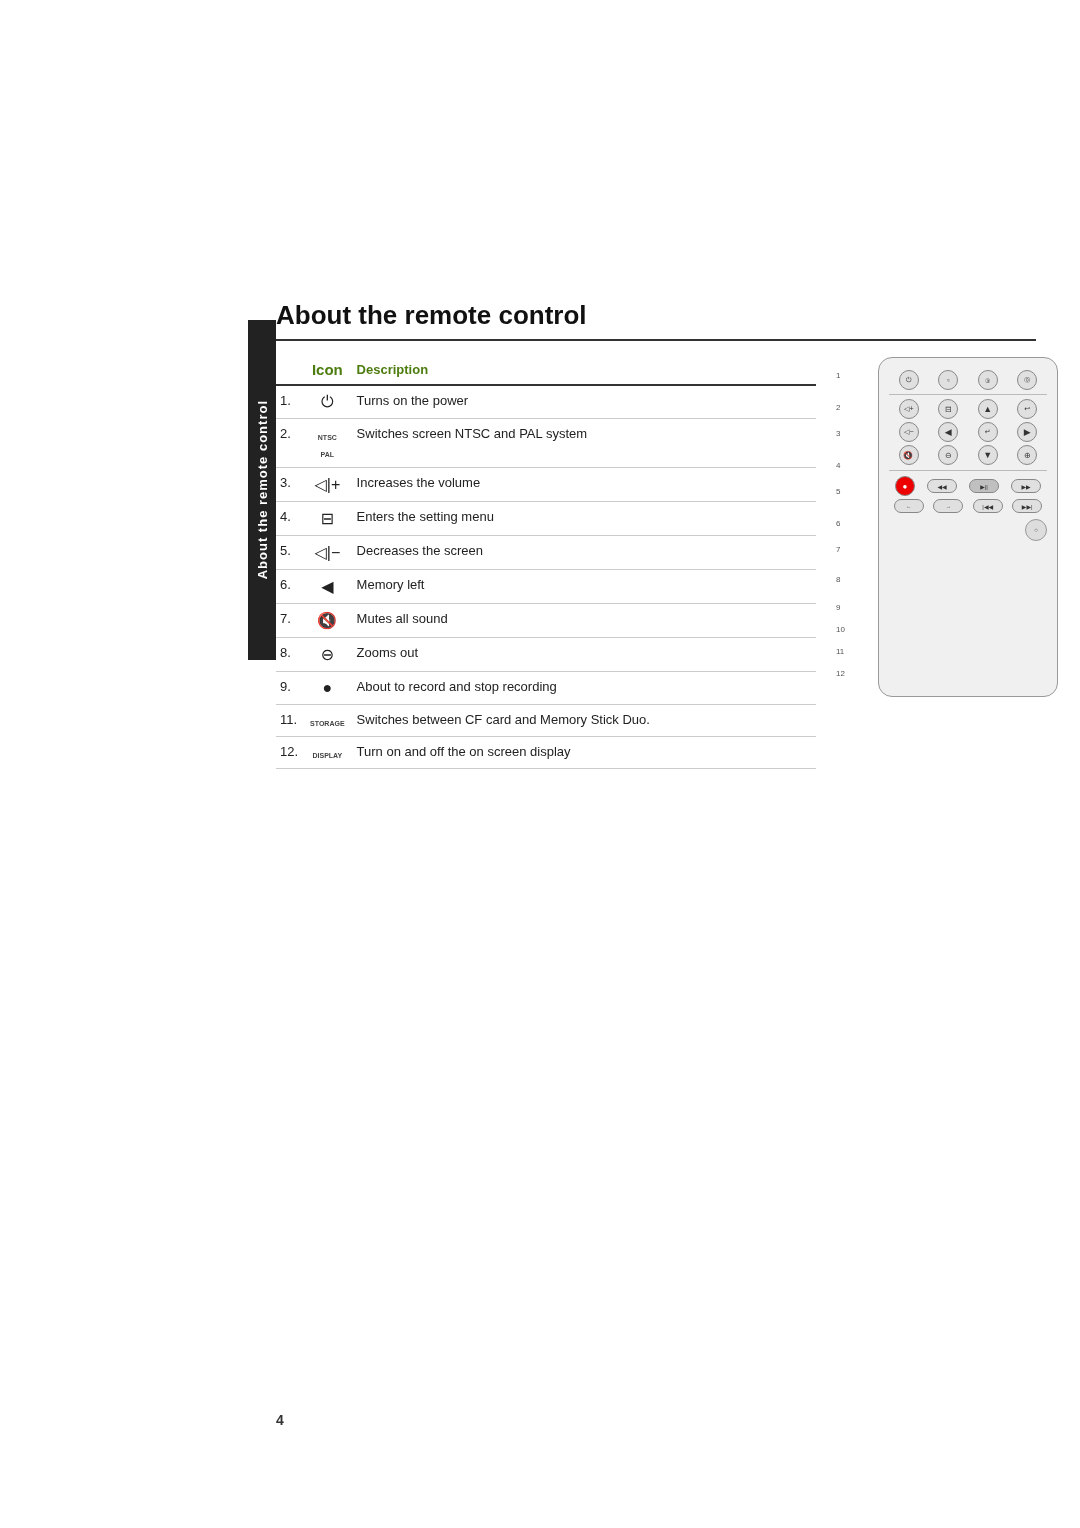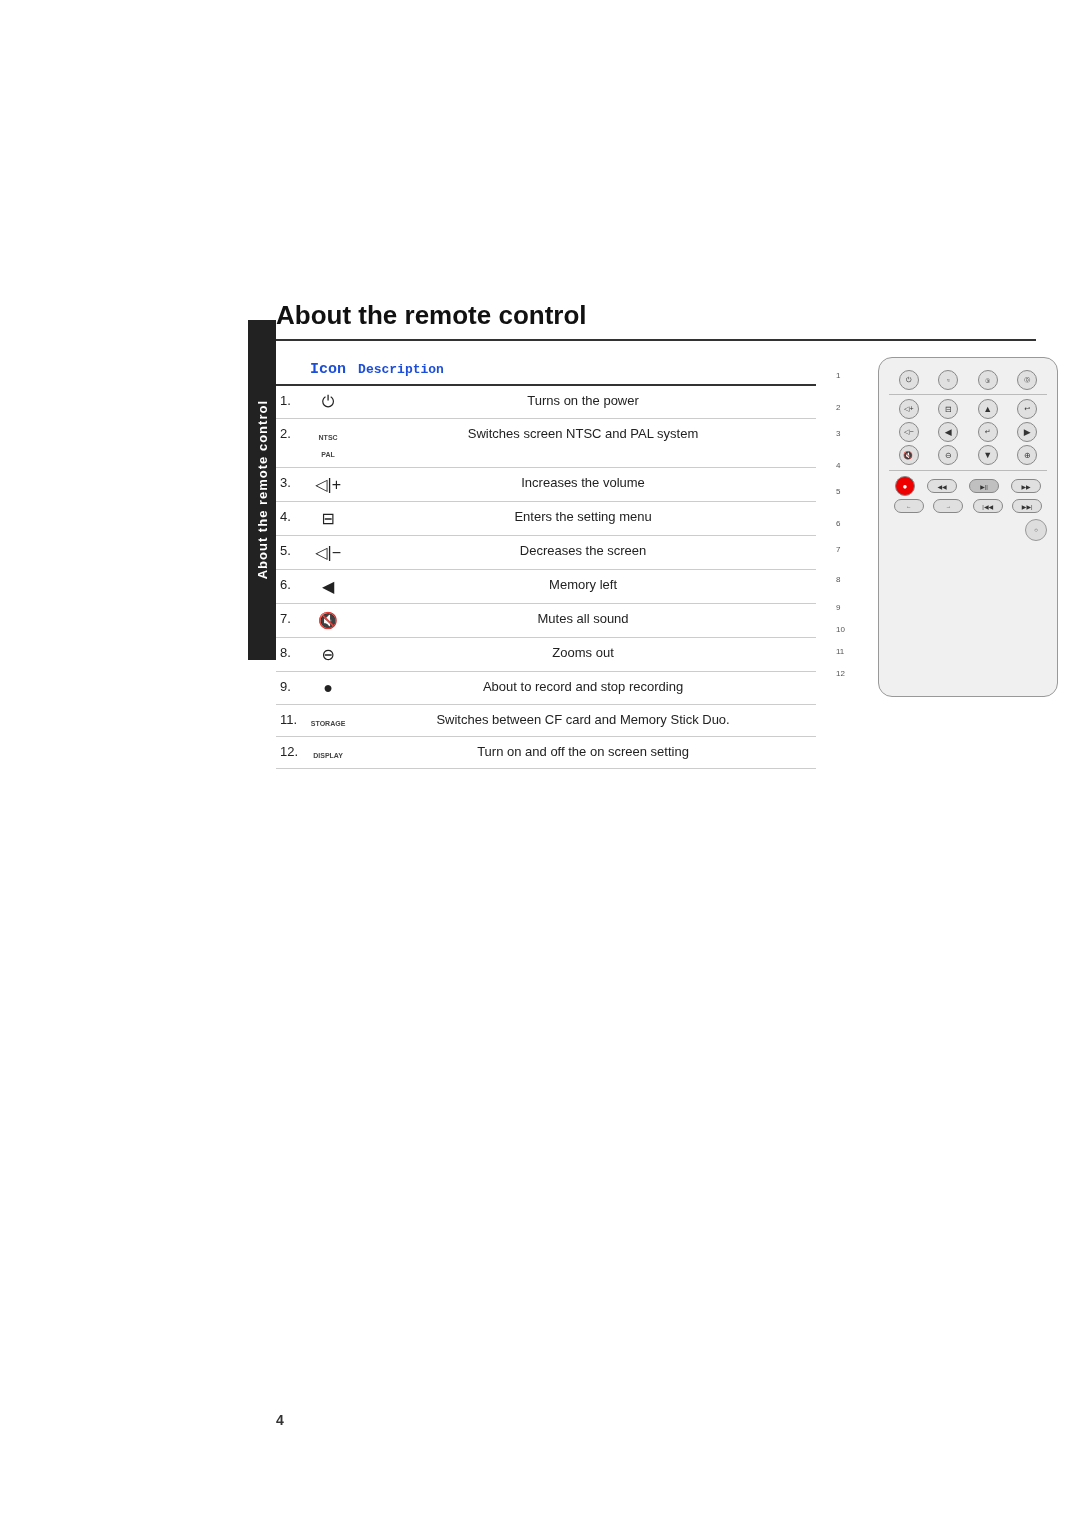--- a/index.html
+++ b/index.html
@@ -74,35 +74,33 @@
 
     thead tr {
       border-bottom: 2px solid #333;
     }
 
     thead th {
       text-align: left;
       font-weight: bold;
       font-size: 13px;
       padding: 4px 8px 6px 4px;
-      color: #1d4ed8;
-      font-family: Liberation Mono, monospace;
+      color: #4d7c0f;
     }
 
     tbody tr {
       border-bottom: 1px solid #ccc;
       vertical-align: top;
     }
 
     tbody td {
       padding: 7px 8px 7px 4px;
       font-size: 13px;
       color: #222;
       vertical-align: top;
-      text-align: center;
     }
 
     .col-num {
       width: 28px;
       text-align: left;
     }
 
     .col-icon {
       width: 44px;
       text-align: center;
@@ -260,21 +258,21 @@
               <td class="col-desc">About to record and stop recording</td>
             </tr>
             <tr>
               <td class="col-num">11.</td>
               <td class="col-icon"><span class="small-label" style="font-size: 7px; font-weight: bold; white-space: pre;">STORAGE</span></td>
               <td class="col-desc">Switches between CF card and Memory Stick Duo.</td>
             </tr>
             <tr>
               <td class="col-num">12.</td>
               <td class="col-icon"><span class="small-label" style="font-size: 7px; font-weight: bold; white-space: pre;">DISPLAY</span></td>
-              <td class="col-desc">Turn on and off the on screen setting</td>
+              <td class="col-desc">Turn on and off the on screen display</td>
             </tr>
           </tbody>
       </table>
     </div>
 
     <div class="remote-section">
       <div class="remote-wrapper">
 
         <div style="position:absolute; left:0; top:6px; font-size:8px; color:#555; line-height:1; display:flex; flex-direction:column; gap:0;">
           <div style="height:26px; display:flex; align-items:center;">1</div>

